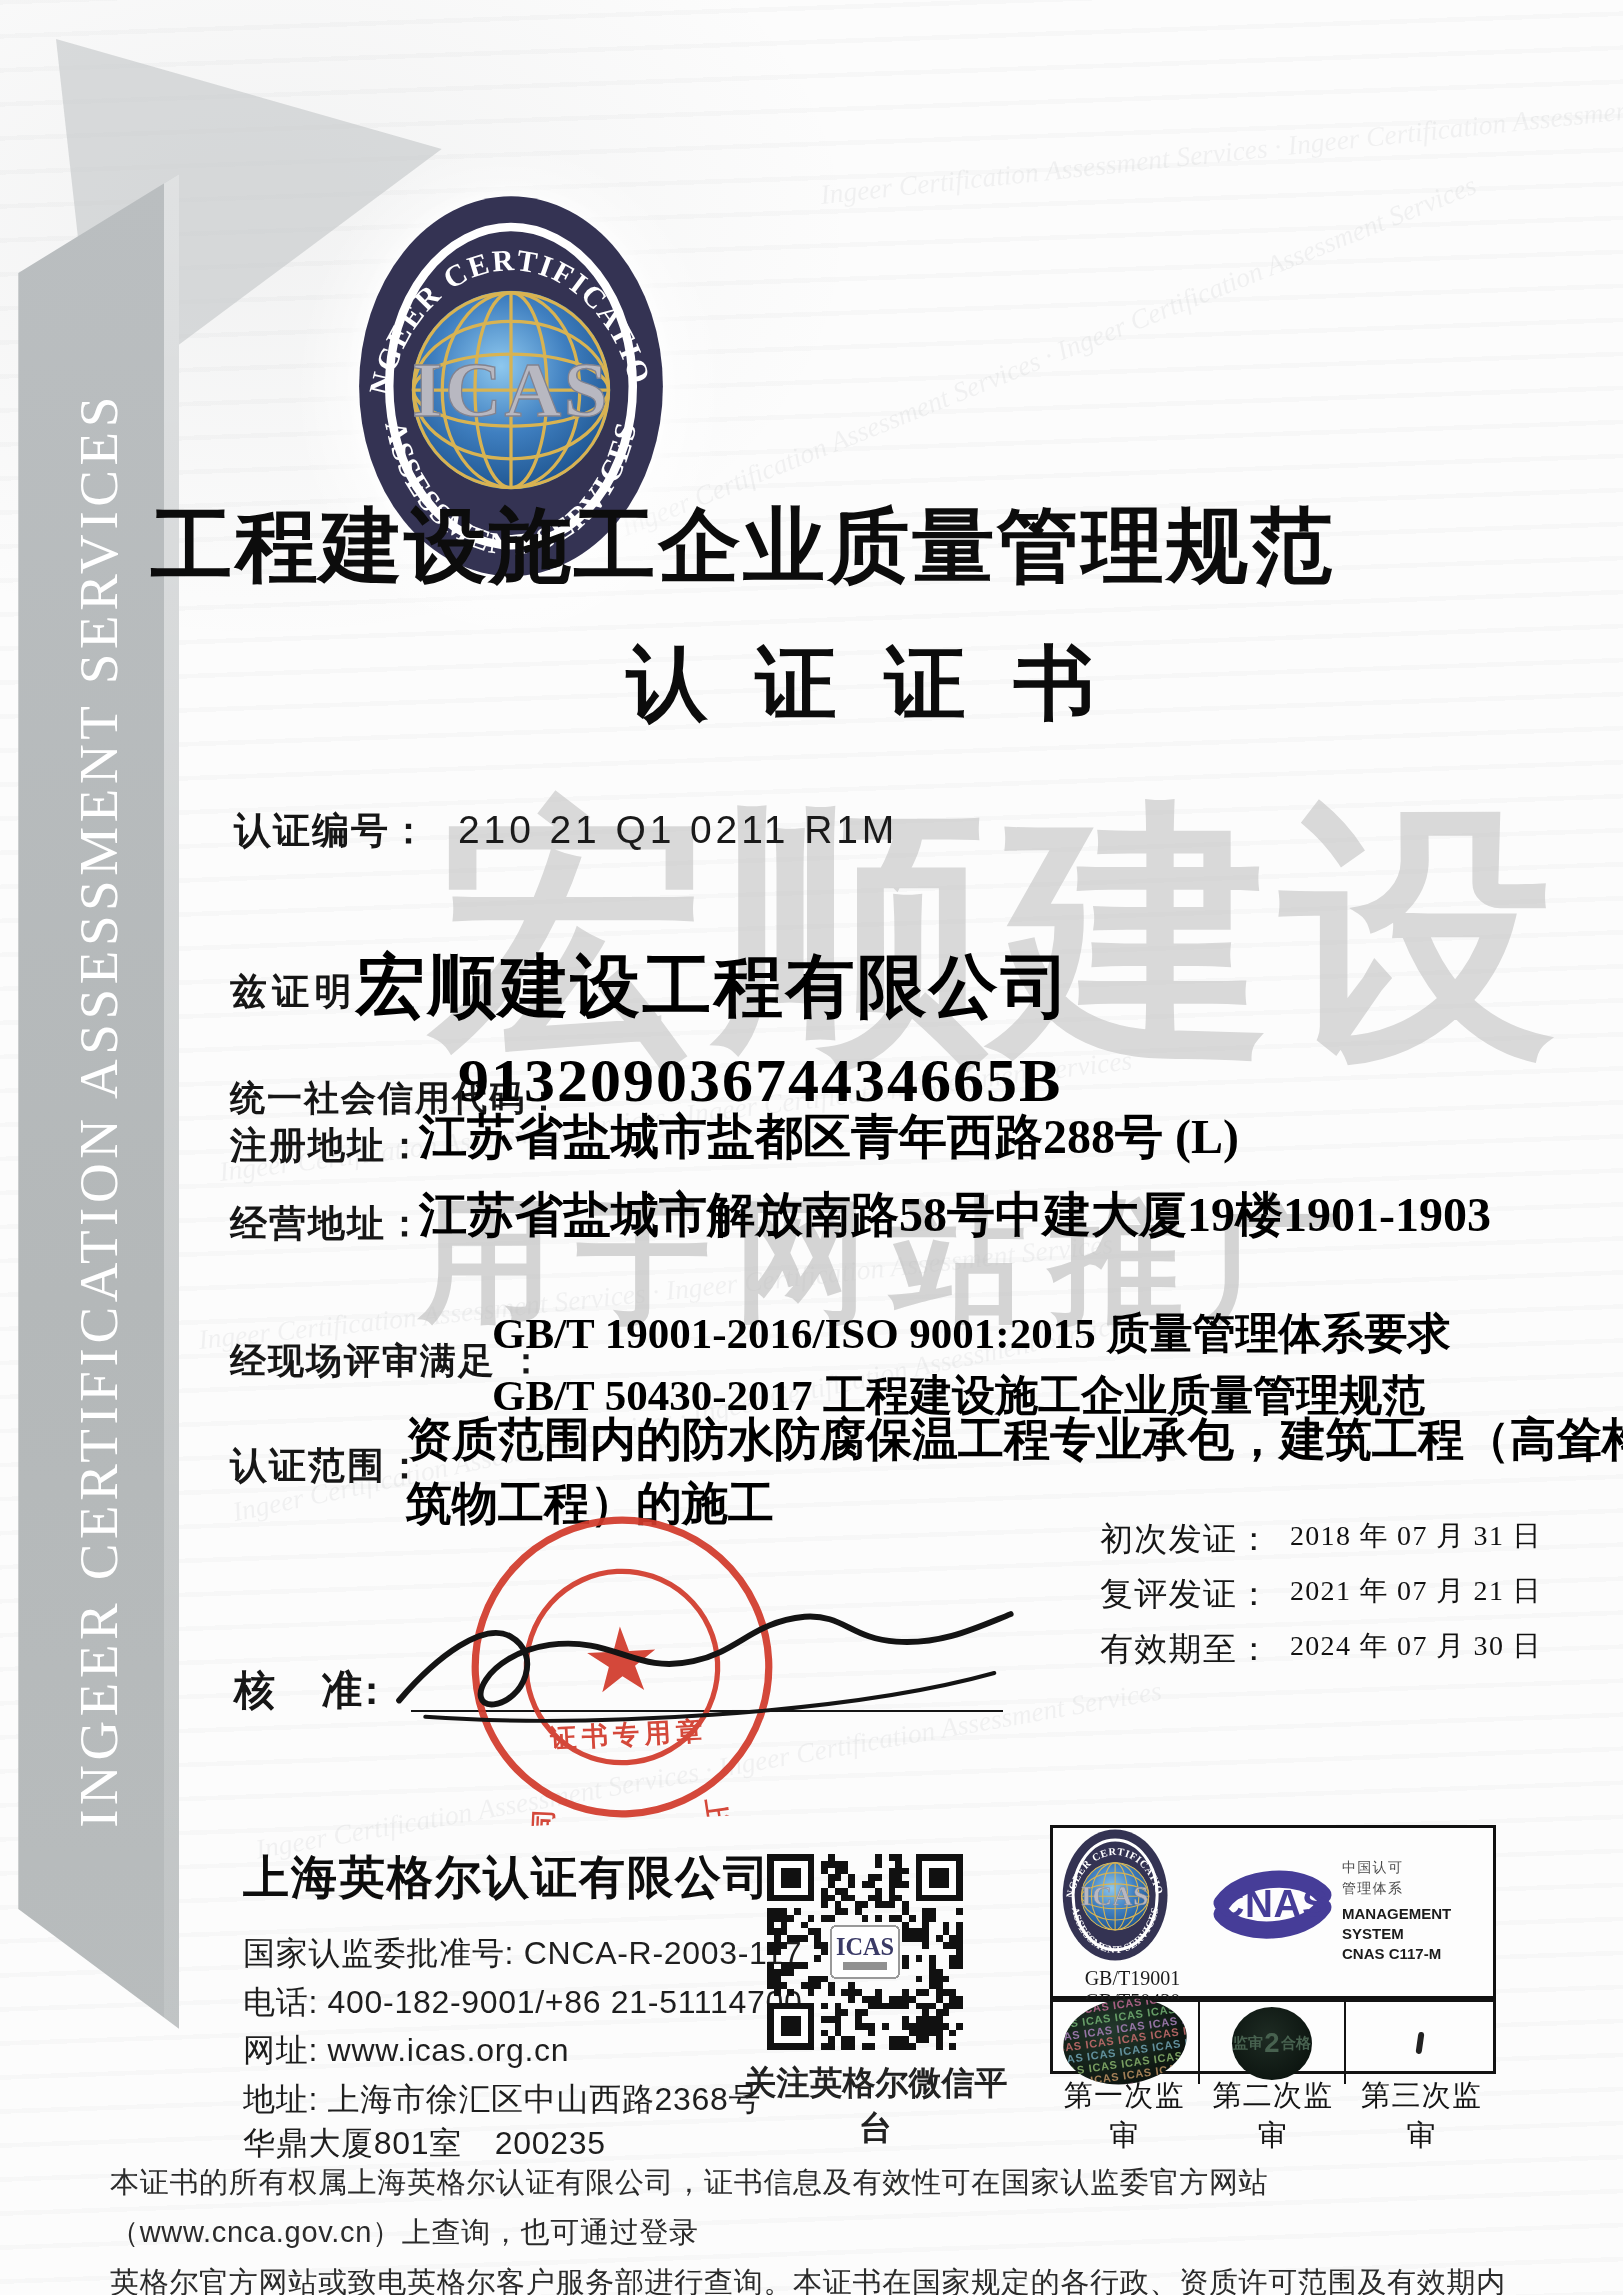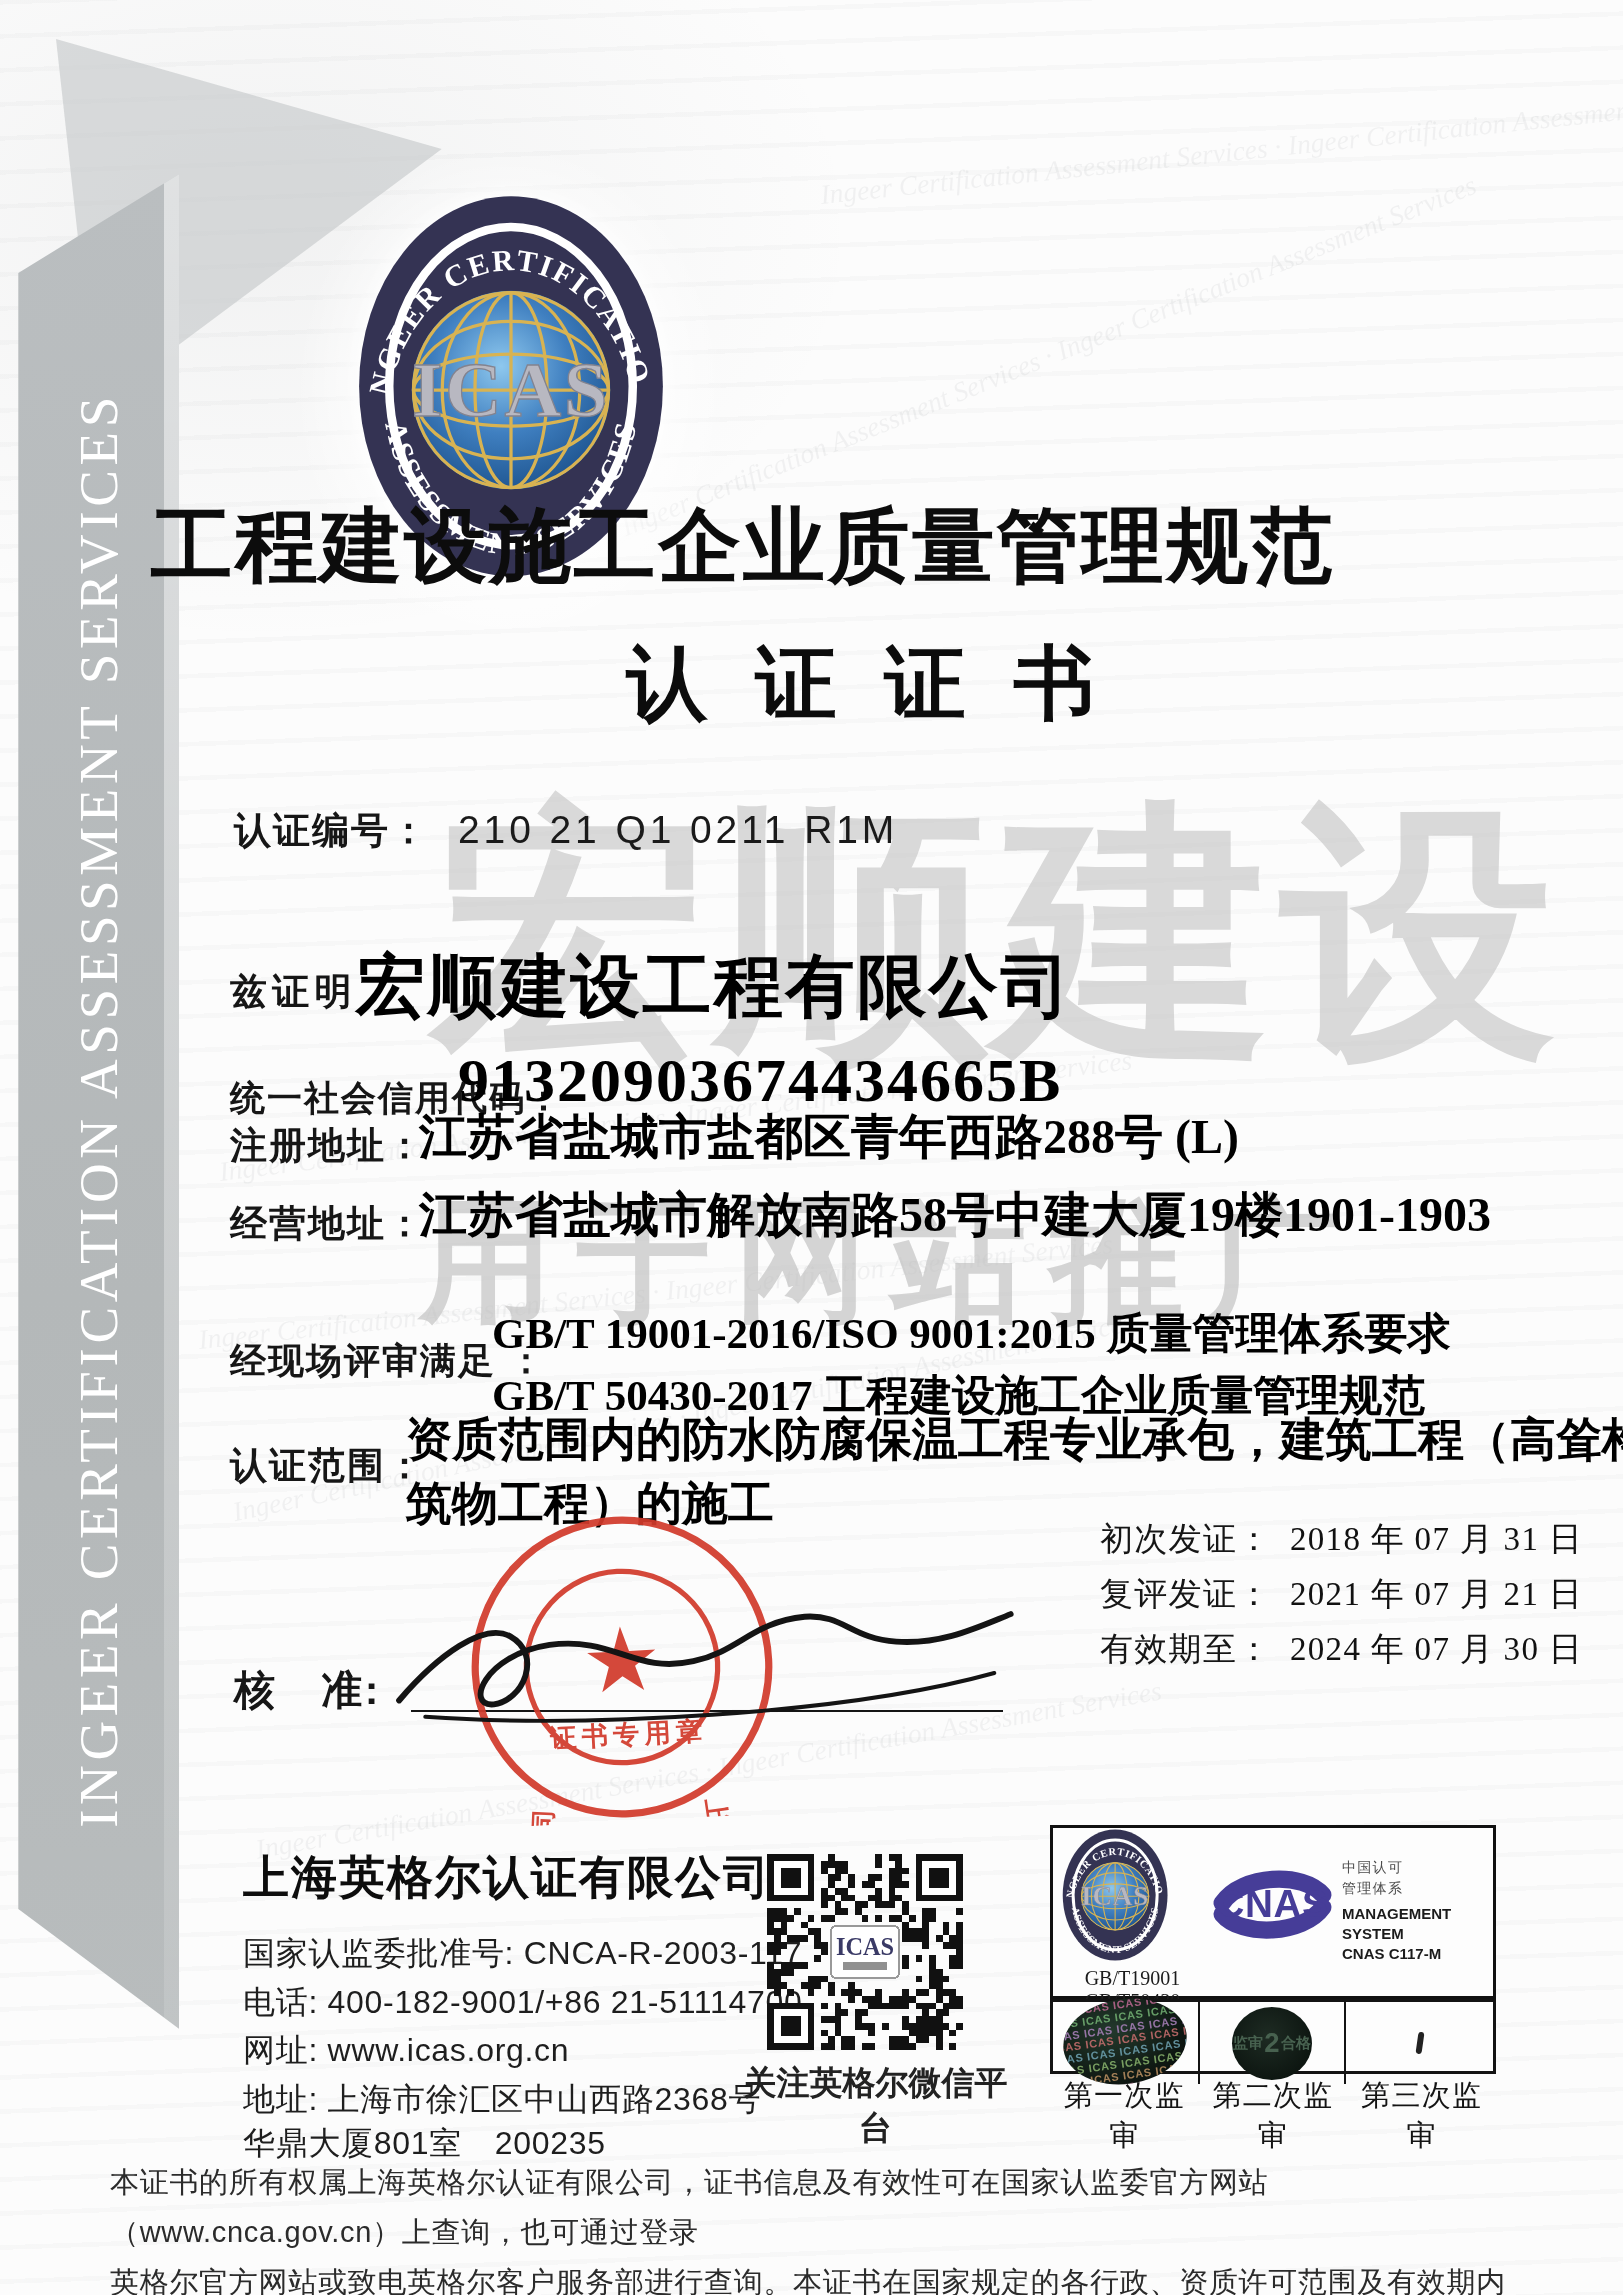--- a/index.html
+++ b/index.html
@@ -55,21 +55,21 @@
   .std-label{left:230px;top:1337px;font-size:36px;}
   .std1{left:492px;top:1305px;font-size:43px;}
   .std2{left:492px;top:1367px;font-size:43px;}
   .scope-label{left:230px;top:1441px;}
   .scope1{left:406px;top:1409px;font-size:46px;}
   .scope2{left:406px;top:1473px;font-size:46px;}
   
   .dates{left:1100px;top:1517px;z-index:5;}
   .d-row{display:flex;height:55px;align-items:flex-start;}
   .d-label{width:190px;font-size:33px;letter-spacing:1.3px;color:#161616;}
-  .d-value{font-family:"Liberation Serif",serif;font-size:33px;color:#111;letter-spacing:1.3px;}
+  .d-value{font-family:"Liberation Serif",serif;font-size:28px;color:#111;letter-spacing:1.3px;}
   
   .approve-label{left:234px;top:1663px;font-size:41px;letter-spacing:2.6px;}
   .sign-line{left:411px;top:1710px;width:592px;height:2px;background:#151515;z-index:6;}
   .signature{left:386px;top:1576px;z-index:8;}
   .stamp{left:468px;top:1513px;z-index:7;opacity:.93;transform:rotate(-3deg);}
   
   .issuer-name{left:243px;top:1847px;font-size:46px;font-weight:900;color:#0d0d0d;letter-spacing:2px;z-index:5;white-space:nowrap;}
   .info-line{left:243px;font-size:32px;font-weight:500;color:#1e1e1e;letter-spacing:0.7px;z-index:5;white-space:nowrap;}
   .i1{top:1932px;} .i2{top:1981px;} .i3{top:2029px;} .i4{top:2078px;} .i5{top:2122px;}
   

